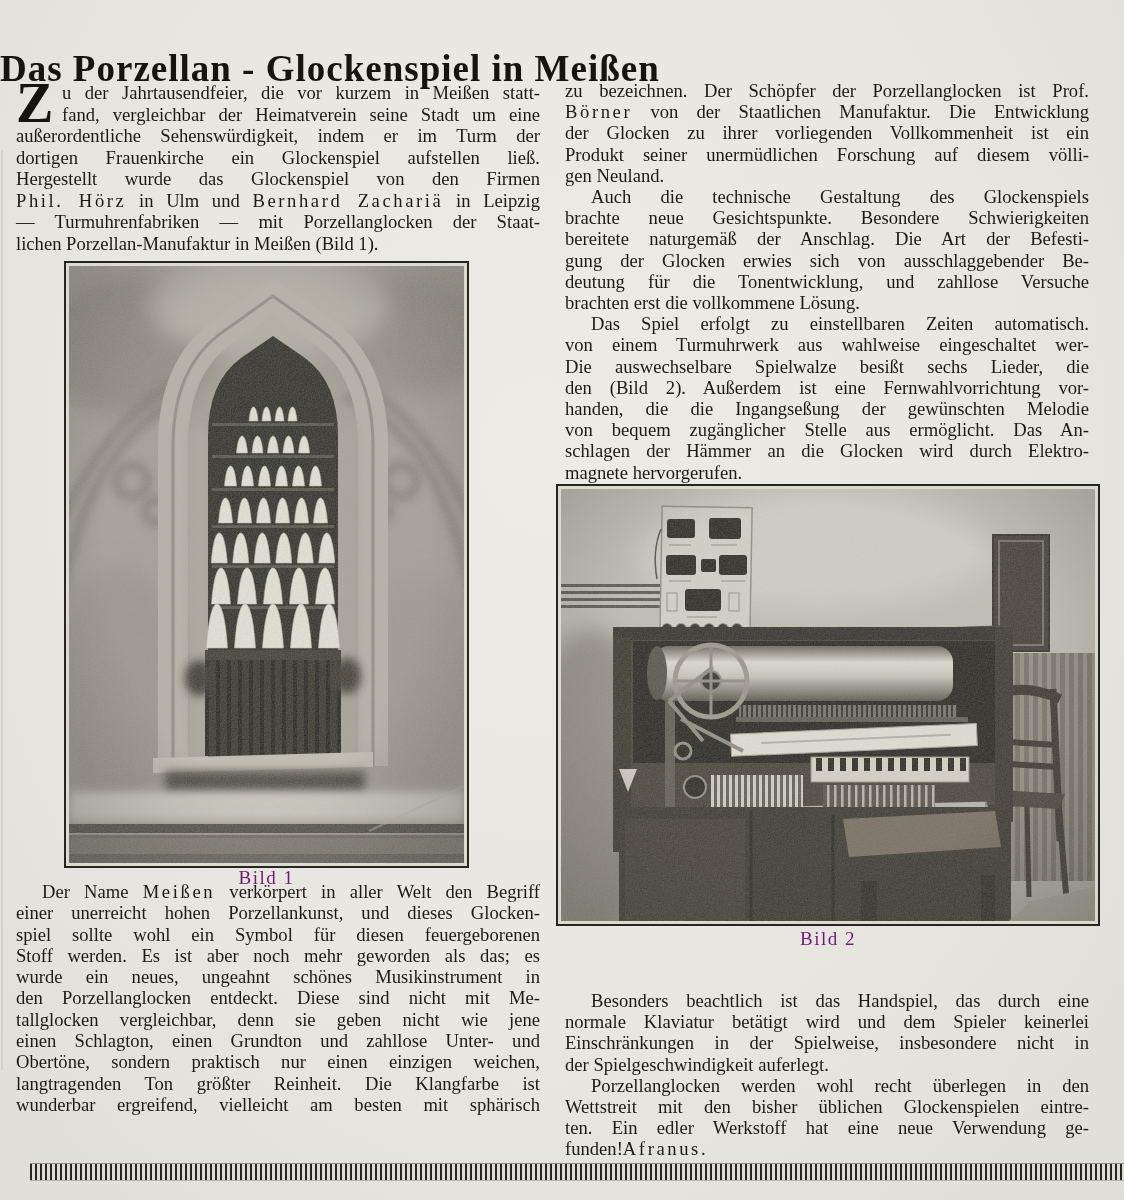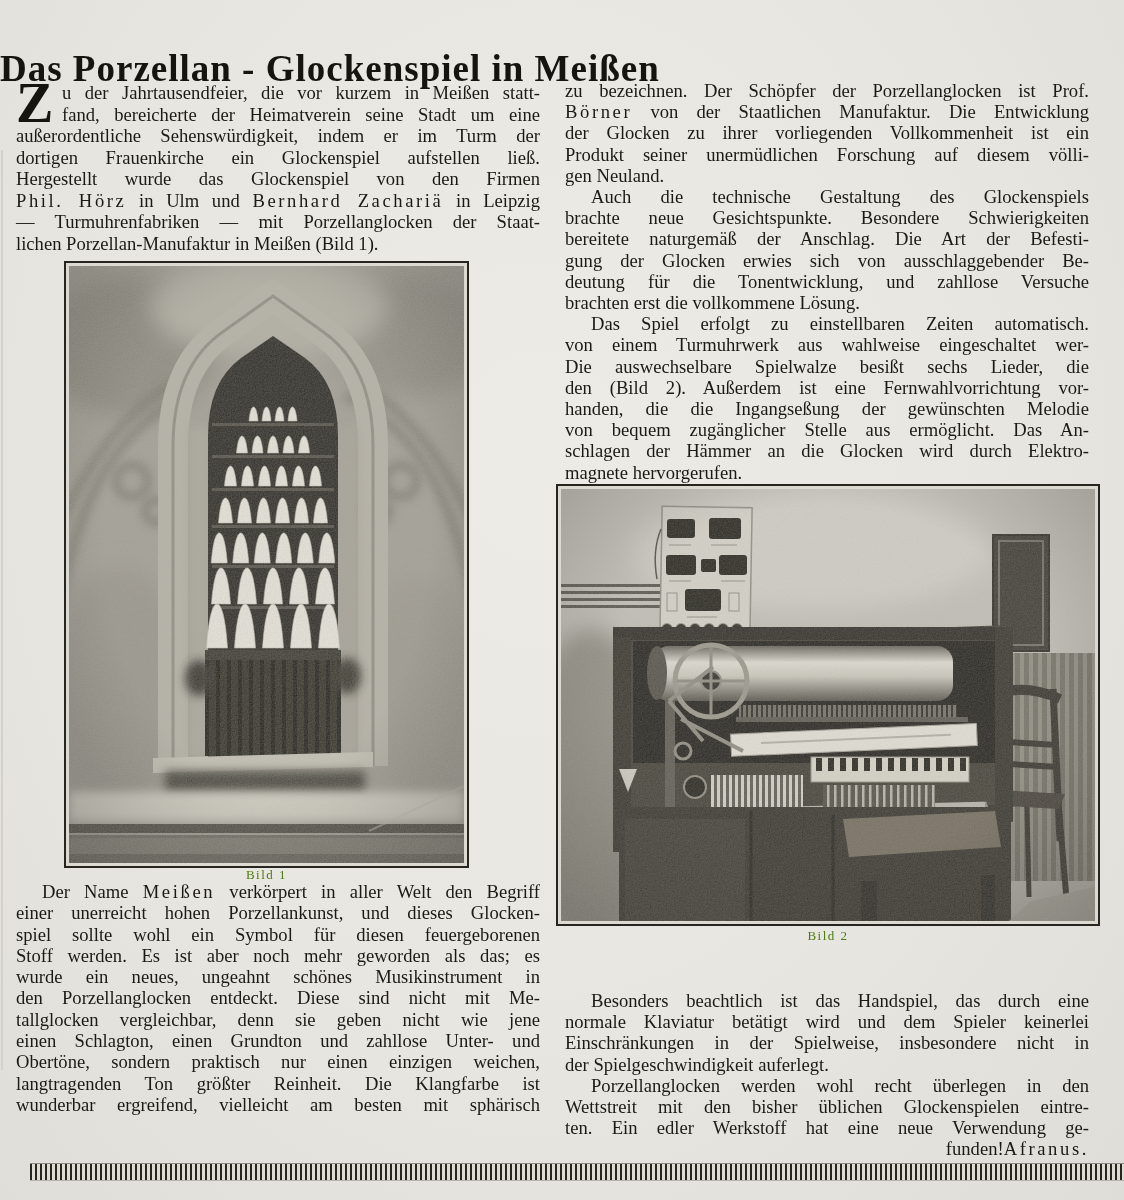--- a/index.html
+++ b/index.html
@@ -12,50 +12,50 @@
   .edge-line{position:absolute;left:1px;top:150px;width:2px;height:920px;background:#cfcdc7;opacity:.8;}
   .title{
     position:absolute;top:22px;left:0;width:100%;
     font-size:37px;font-weight:bold;letter-spacing:1px;color:#15140f;
   }
   .col{position:absolute;width:524px;font-size:18.6px;line-height:21.5px;text-rendering:optimizeLegibility;}
   .tline{text-align:justify;text-align-last:justify;}
   .tline.last{text-align-last:left;}
   .tline.indent{padding-left:26px;}
   .tline.pad{padding-left:46px;}
-  .tline.split{display:flex;justify-content:flex-end;text-align-last:left;}
+  .tline.split{display:flex;justify-content:flex-start;text-align-last:left;}
   .sperr{letter-spacing:2.6px;}
   .para{position:relative;}
   .dropcap{
     position:absolute;left:0;top:-2px;font-size:56px;line-height:46px;font-weight:bold;color:#15140f;
   }
   .photo-frame{
     position:absolute;border:2px solid #26251f;background:#dcd9d0;padding:3px;box-sizing:border-box;
   }
   .photo-frame svg{display:block;}
   .caption{
-    position:absolute;text-align:center;font-size:13px;letter-spacing:1.5px;color:#4d7c0f;
+    position:absolute;text-align:center;font-size:19px;letter-spacing:1.5px;color:#701a75;
   }
   .bottom-border{
     position:absolute;left:30px;top:1163px;width:1094px;height:16px;
     background:repeating-linear-gradient(90deg,#26251e 0px,#26251e 2px,#dedcd5 2px,#dedcd5 5px);
     border-top:1px solid #8b887f;border-bottom:1px solid #b5b2a9;
   }
 </style>
 </head>
 <body>
 
 <div class="edge-line"></div>
 
 <h1 class="title">Das Porzellan - Glockenspiel in Meißen</h1>
 
 <div class="col para" style="left:16px;top:82px;">
   <span class="dropcap">Z</span>
 <div class="tline pad"><span>u der Jahrtausendfeier, die vor kurzem in Meißen statt-</span></div>
-    <div class="tline pad"><span>fand, bereicherte der Heimatverein seine Stadt um eine</span></div>
+    <div class="tline pad"><span>fand, vergleichbar der Heimatverein seine Stadt um eine</span></div>
     <div class="tline"><span>außerordentliche Sehenswürdigkeit, indem er im Turm der</span></div>
     <div class="tline"><span>dortigen Frauenkirche ein Glockenspiel aufstellen ließ.</span></div>
     <div class="tline"><span>Hergestellt wurde das Glockenspiel von den Firmen</span></div>
     <div class="tline"><span class="sperr">Phil. Hörz</span><span> in Ulm und </span><span class="sperr">Bernhard Zachariä</span><span> in Leipzig</span></div>
     <div class="tline"><span>— Turmuhrenfabriken — mit Porzellanglocken der Staat-</span></div>
     <div class="tline last"><span>lichen Porzellan-Manufaktur in Meißen (Bild 1).</span></div>
   </div>
 
 <div class="photo-frame" style="left:64px;top:261px;width:405px;height:607px;">
   <svg width="395" height="597" viewBox="0 0 395 597">

